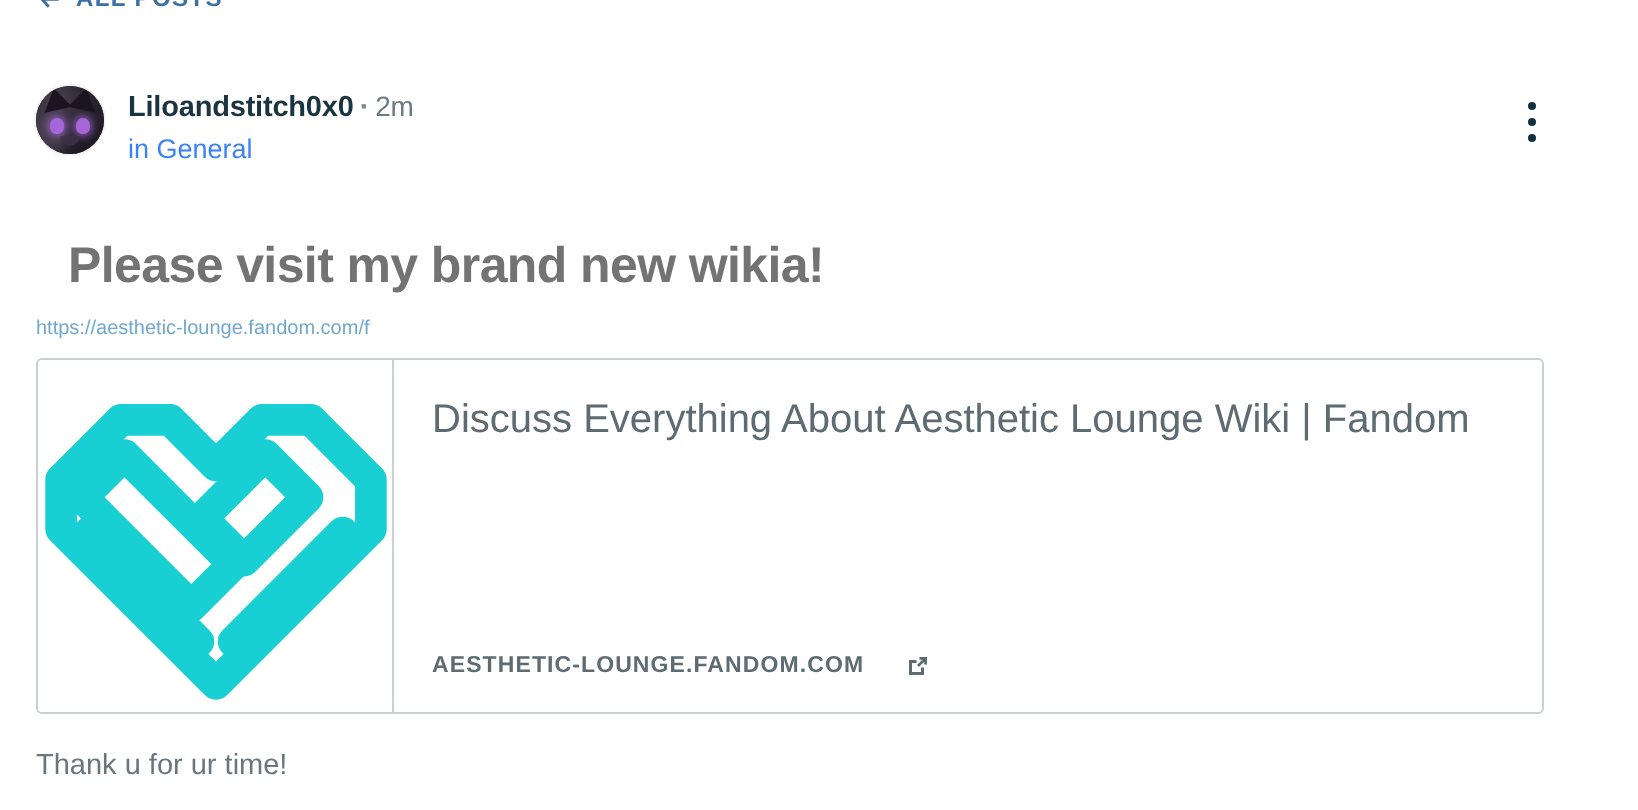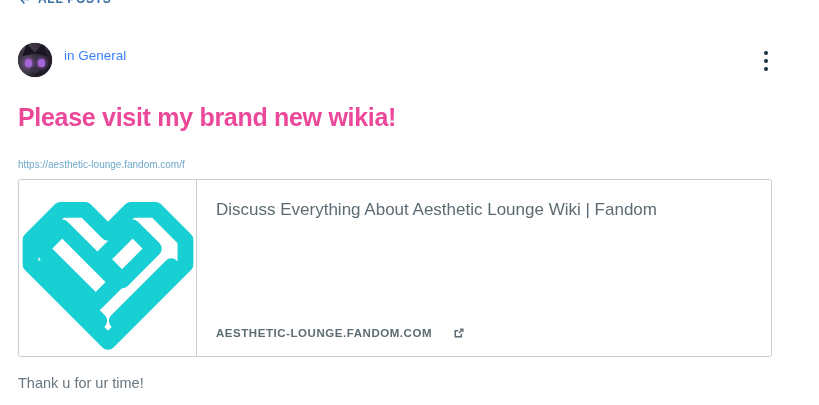--- a/index.html
+++ b/index.html
@@ -164,23 +164,23 @@
   }
 
   
   .post-title {
     position: absolute;
     left: 18px;
     top: 101px;
     font-size: 25px;
     line-height: 33px;
     font-weight: 700;
-    color: #ec4899;
+    color: #737373;
     letter-spacing: -0.3px;
-    margin: 0;
+    margin: 16px;
   }
 
   
   .post-link {
     position: absolute;
     left: 18px;
     top: 155px;
     font-size: 10px;
     line-height: 19px;
     color: #6fa8cc;
@@ -218,21 +218,21 @@
     width: 176px;
     height: 176px;
   }
   .embed-body {
     flex: 1 1 auto;
     position: relative;
     padding: 20px 18px 14px 19px;
     box-sizing: border-box;
   }
   .embed-title {
-    font-size: 17px;
+    font-size: 20px;
     line-height: 20px;
     color: #5d6b73;
     font-weight: 400;
   }
   .embed-domain {
     position: absolute;
     left: 19px;
     bottom: 17px;
     display: flex;
     align-items: center;
@@ -278,20 +278,23 @@
   <div class="post-header">
     <div class="avatar">
       <div class="av-bg"></div>
       <div class="ear l"></div>
       <div class="ear r"></div>
       <div class="eye l"></div>
       <div class="eye r"></div>
       <div class="muzzle"></div>
     </div>
     <div class="meta">
+      <div class="meta-line1">
+        <span class="author">Liloandstitch0x0</span><span class="dot">·</span><span class="time">2m</span>
+      </div>
       <div class="meta-line2">
         <span class="forum">in General</span>
       </div>
     </div>
   </div>
 
   <div class="kebab">
     <span></span>
     <span></span>
     <span></span>

